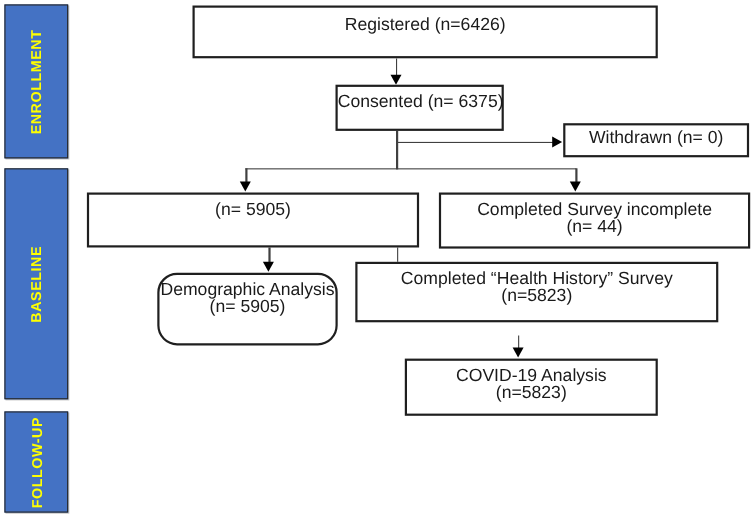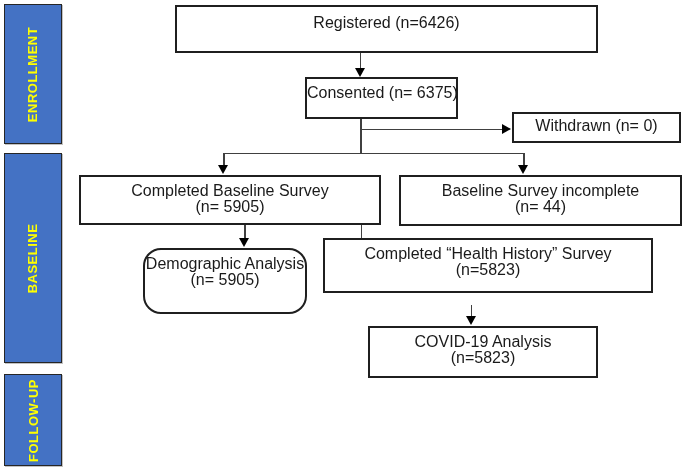--- a/index.html
+++ b/index.html
@@ -113,26 +113,25 @@
 
   <div class="fbox" style="left:285px;top:77px;width:153px;height:42px;margin-left:20px;">
     <div class="ln">Consented (n= 6375)</div>
   </div>
 
   <div class="fbox" style="left:512px;top:112px;width:169px;height:31px;padding-top:4px;">
     <div class="ln">Withdrawn (n= 0)</div>
   </div>
 
   <div class="fbox" style="left:79px;top:175px;width:302px;height:50px;">
-    <div class="ln">Completed Baseline Survey</div>
     <div class="ln">(n= 5905)</div>
   </div>
 
   <div class="fbox" style="left:399px;top:175px;width:283px;height:51px;">
-    <div class="ln">Baseline Survey incomplete</div>
+    <div class="ln">Completed Survey incomplete</div>
     <div class="ln">(n= 44)</div>
   </div>
 
   <div class="fbox" style="left:143px;top:248px;width:164px;height:66px;border-radius:18px;">
     <div class="ln">Demographic Analysis</div>
     <div class="ln">(n= 5905)</div>
   </div>
 
   <div class="fbox" style="left:323px;top:238px;width:330px;height:55px;">
     <div class="ln">Completed “Health History” Survey</div>

